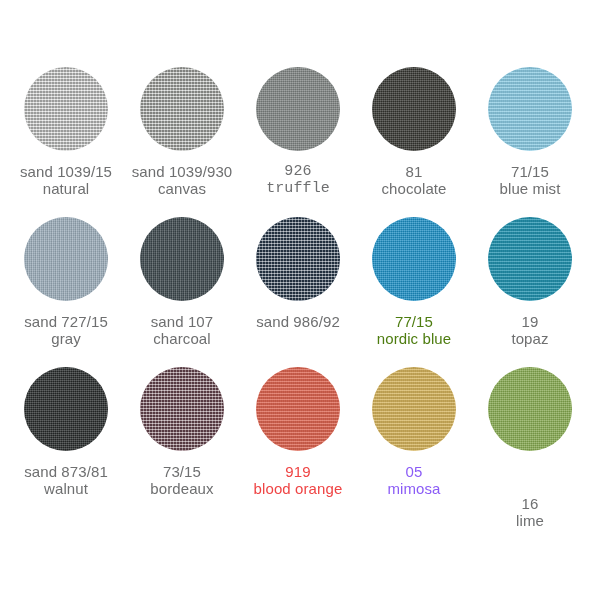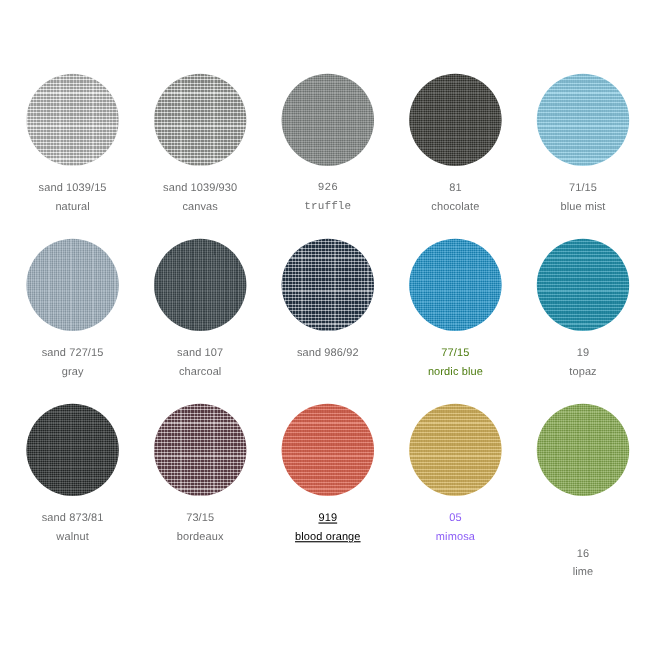--- a/index.html
+++ b/index.html
@@ -103,21 +103,21 @@
         rgba(0,0,0,0.09) 3px, rgba(0,0,0,0.09) 4px),
       repeating-linear-gradient(0deg,
         rgba(255,255,255,0.10) 0px, rgba(255,255,255,0.10) 1px,
         rgba(0,0,0,0.05) 1px, rgba(0,0,0,0.05) 2px);
   }
 
   .swatch-label {
     margin-top: 8px;
     text-align: center;
     color: #6e6f70;
-    font-size: 10px;
+    font-size: 15px;
     line-height: 16.5px;
     letter-spacing: 0.1px;
     width: 116px;
   }
 
   .swatch-code,
   .swatch-name {
     display: block;
     white-space: nowrap;
   }
@@ -264,21 +264,21 @@
         <span class="swatch-code">73/15</span>
         <span class="swatch-name">bordeaux</span>
       </div>
     </div>
     <div class="swatch-cell">
       <div class="swatch-disc-wrap">
         <div class="swatch-disc" style="background-color: rgb(222, 100, 80);">
             <span class="tex tex-rib"></span>
           </div>
       </div>
-      <div class="swatch-label" style="color: #000000; text-decoration: underline;">
+      <div class="swatch-label" style="color: #ef4444;">
         <span class="swatch-code">919</span>
         <span class="swatch-name">blood orange</span>
       </div>
     </div>
     <div class="swatch-cell">
       <div class="swatch-disc-wrap">
         <div class="swatch-disc" style="background-color: rgb(214, 180, 92);">
             <span class="tex tex-rib"></span>
           </div>
       </div>

